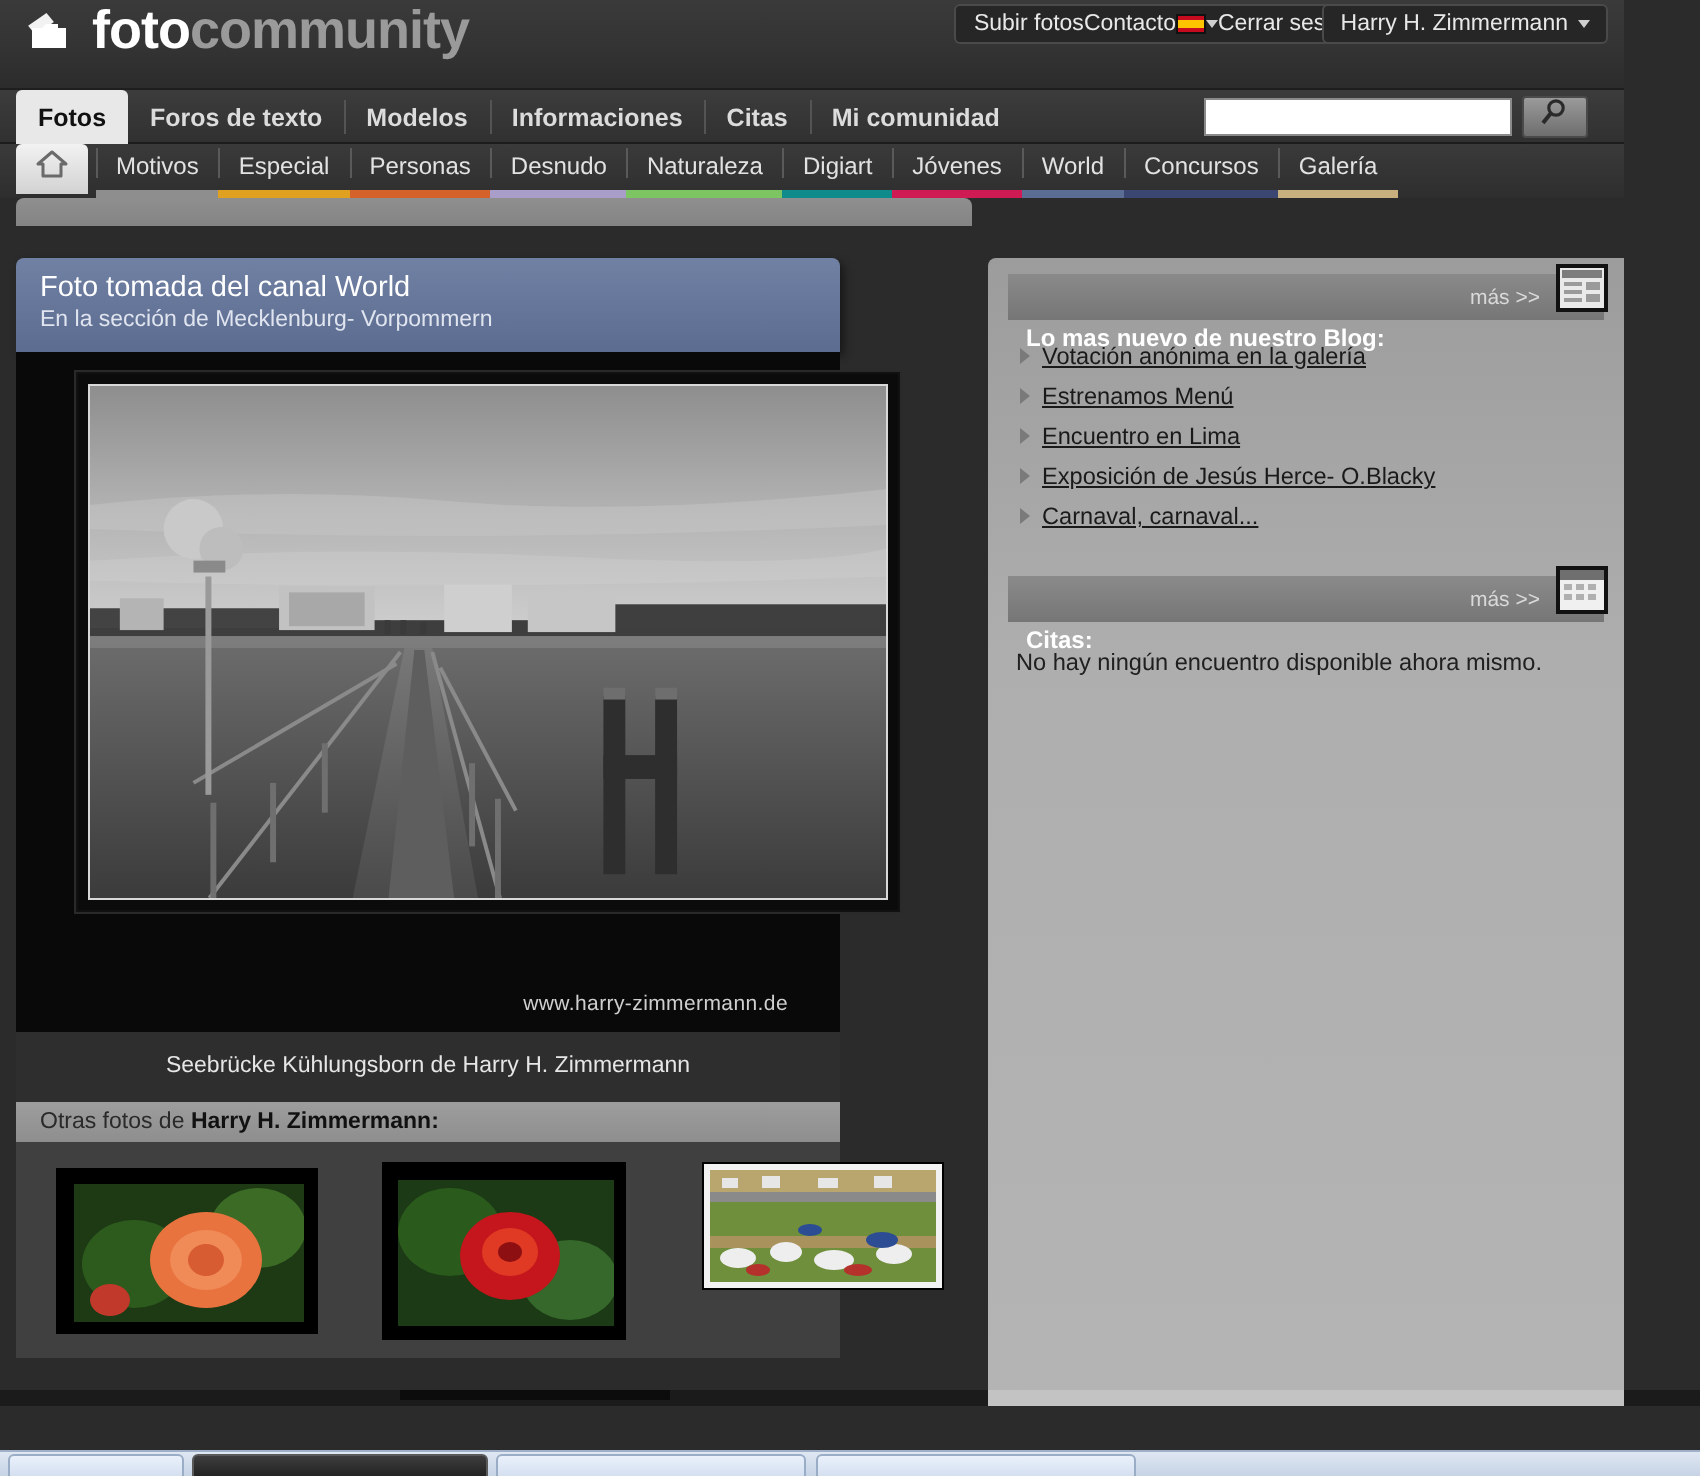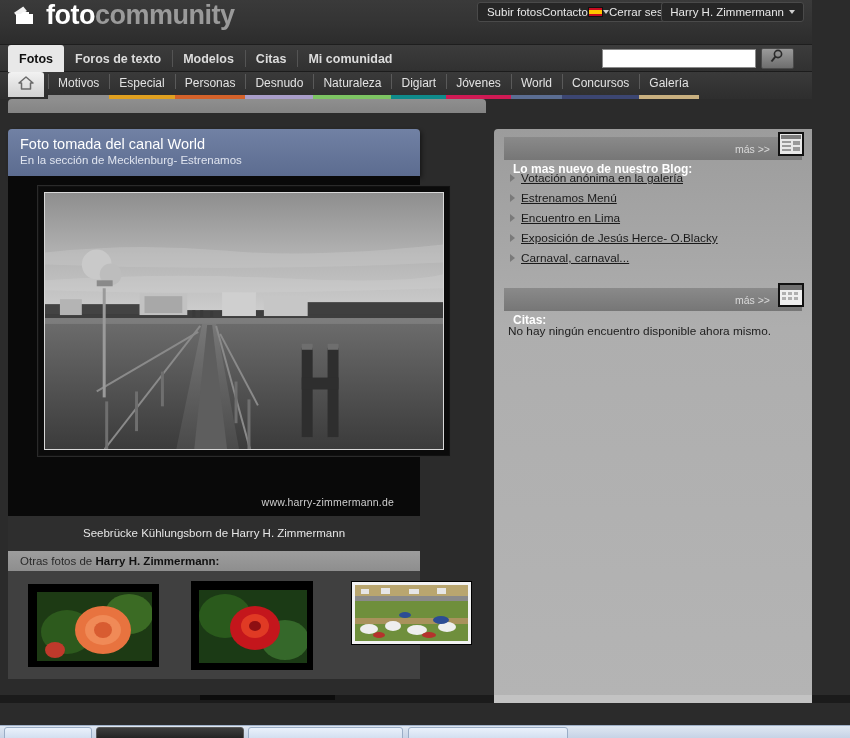--- a/index.html
+++ b/index.html
@@ -258,20 +258,23 @@
       <div class="tab active">
           <span>Fotos</span>
         </div>
       <div class="tab">
           <span>Foros de texto</span>
         </div>
       <div class="tab sep">
           <span>Modelos</span>
         </div>
       <div class="tab sep">
+          <span>Informaciones</span>
+        </div>
+      <div class="tab sep">
           <span>Citas</span>
         </div>
       <div class="tab sep">
           <span>Mi comunidad</span>
         </div>
     </div>
     <input class="searchbox" type="text" value="" placeholder="" style="">
     <div class="searchbtn">
       <span>
         <svg width="17" height="15" viewBox="0 0 17 15">
@@ -335,21 +338,21 @@
     </div>
   </div>
 
   <div class="content">
     <div class="gray-strip"></div>
 
     <div class="leftcol">
 
       <div class="photo-header">
         <div class="photo-title">Foto tomada del canal World</div>
-        <div class="photo-sub">En la sección de Mecklenburg- Estrenamos</div>
+        <div class="photo-sub">En la sección de Mecklenburg- Vorpommern</div>
       </div>
 
       <div class="photo-stage">
         <div class="photo-frame">
           <div class="photo-inner">
             <svg width="100%" height="100%" viewBox="0 0 400 258" preserveAspectRatio="none">
               <defs>
                 <linearGradient id="sky" x1="0" y1="0" x2="0" y2="1">
                   <stop offset="0%" stop-color="#8e8e8e"></stop>
                   <stop offset="55%" stop-color="#b6b6b6"></stop>

